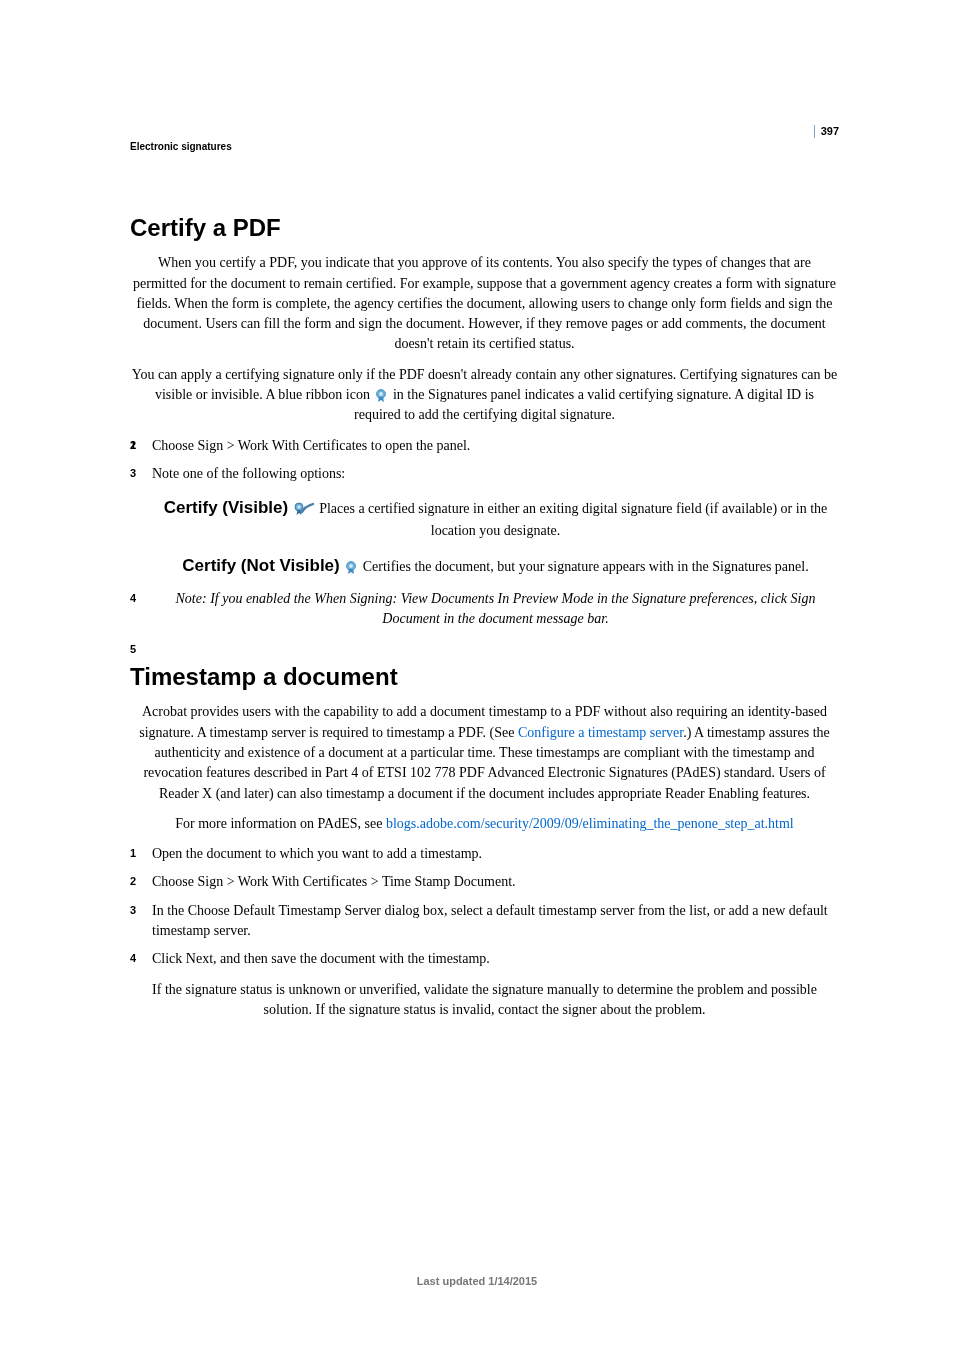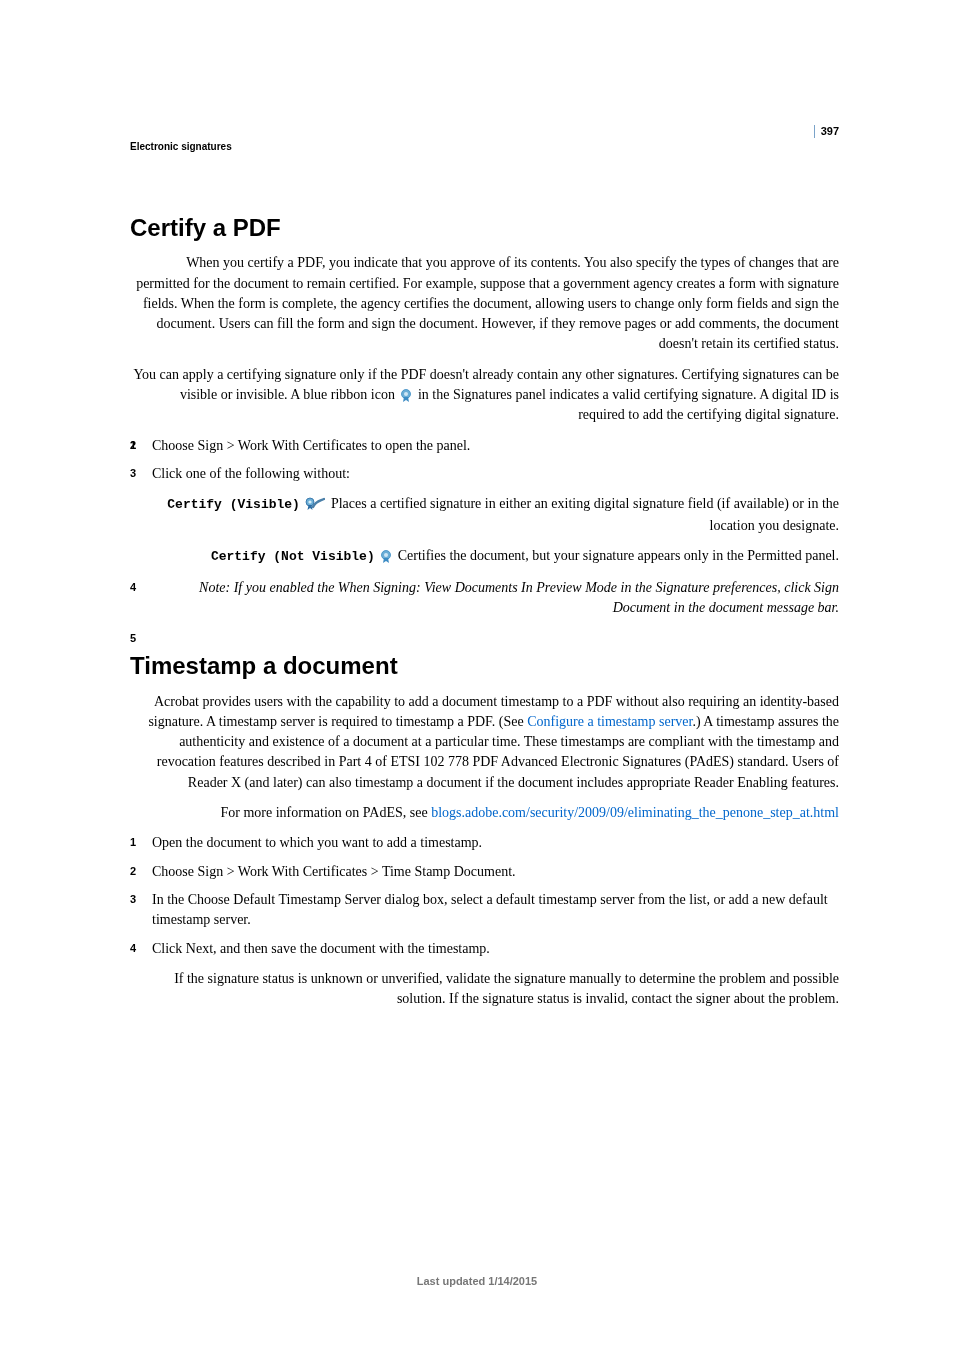--- a/index.html
+++ b/index.html
@@ -39,21 +39,21 @@
   }
   h2 {
     font-family: "Myriad Pro", Arial, sans-serif;
     font-weight: bold;
     font-size: 24px;
     margin: 30px 0 8px 0;
     color: #000;
   }
   p {
     margin: 0 0 10px 0;
-    text-align: right;
+    text-align: center;
   }
   ol {
     list-style: none;
     padding: 0;
     margin: 0 0 10px 0;
   }
   ol li {
     position: relative;
     padding-left: 22px;
     margin-bottom: 8px;
@@ -65,23 +65,23 @@
     font-family: "Myriad Pro", Arial, sans-serif;
     font-weight: bold;
     font-size: 11px;
     line-height: 1.8;
   }
   .sub {
     margin-left: 22px;
     margin-bottom: 10px;
   }
   .term {
-    font-family: Liberation Mono, monospace;
-    font-weight: bold;
-    font-size: 13px;
+    font-family: Liberation Sans, sans-serif;
+    font-weight: bold;
+    font-size: 17px;
     line-height: 1.6;
   }
   .note-label {
     font-weight: normal;
     font-style: italic;
   }
   .note-text {
     font-style: italic;
   }
   a.link {
@@ -130,21 +130,21 @@
         <circle cx="6" cy="5" r="2" fill="#cfe6f5"></circle>
         <path d="M4 8 L3 13 L6 11 L9 13 L8 8 Z" fill="#3b8bc4"></path>
       </svg>
     </span>
     <span> in the Signatures panel indicates a valid certifying signature. A digital ID is required to add the certifying digital signature.</span>
   </p>
 
   <ol>
     <li><span class="num">1</span></li>
     <li><span class="num">2</span><span>Choose Sign &gt; Work With Certificates to open the panel.</span></li>
-    <li><span class="num">3</span><span>Click one of the following without:</span></li>
+    <li><span class="num">3</span><span>Note one of the following options:</span></li>
   </ol>
 
   <p class="sub">
     <span class="term">Certify (Visible)</span>
     <span class="icon cert-icon">
       <svg viewBox="0 0 20 16" width="20" height="16">
         <circle cx="5" cy="5" r="4" fill="#6baed6" stroke="#2b6ca3" stroke-width="0.8"></circle>
         <circle cx="5" cy="5" r="1.6" fill="#d6edf8"></circle>
         <path d="M3.5 8 L2.5 13 L5 11 L7.5 13 L6.5 8 Z" fill="#2b6ca3"></path>
         <path d="M8 10 C11 4, 15 4, 19 2" stroke="#4a7fa8" stroke-width="2.5" fill="none" stroke-linecap="round"></path>
@@ -155,21 +155,21 @@
 
   <p class="sub">
     <span class="term">Certify (Not Visible)</span>
     <span class="icon ribbon">
       <svg viewBox="0 0 12 14" width="12" height="14">
         <circle cx="6" cy="5" r="4.5" fill="#6baed6" stroke="#3b8bc4" stroke-width="0.8"></circle>
         <circle cx="6" cy="5" r="2" fill="#cfe6f5"></circle>
         <path d="M4 8 L3 13 L6 11 L9 13 L8 8 Z" fill="#3b8bc4"></path>
       </svg>
     </span>
-    <span>Certifies the document, but your signature appears only in the Permitted panel.</span>
+    <span>Certifies the document, but your signature appears with in the Signatures panel.</span>
   </p>
 
   <ol>
     <li><span class="num">4</span></li>
   </ol>
 
   <p class="sub">
     <span class="note-label">Note: </span><span class="note-text">If you enabled the When Signing: View Documents In Preview Mode in the Signature preferences, click Sign Document in the document message bar.</span>
   </p>
 

